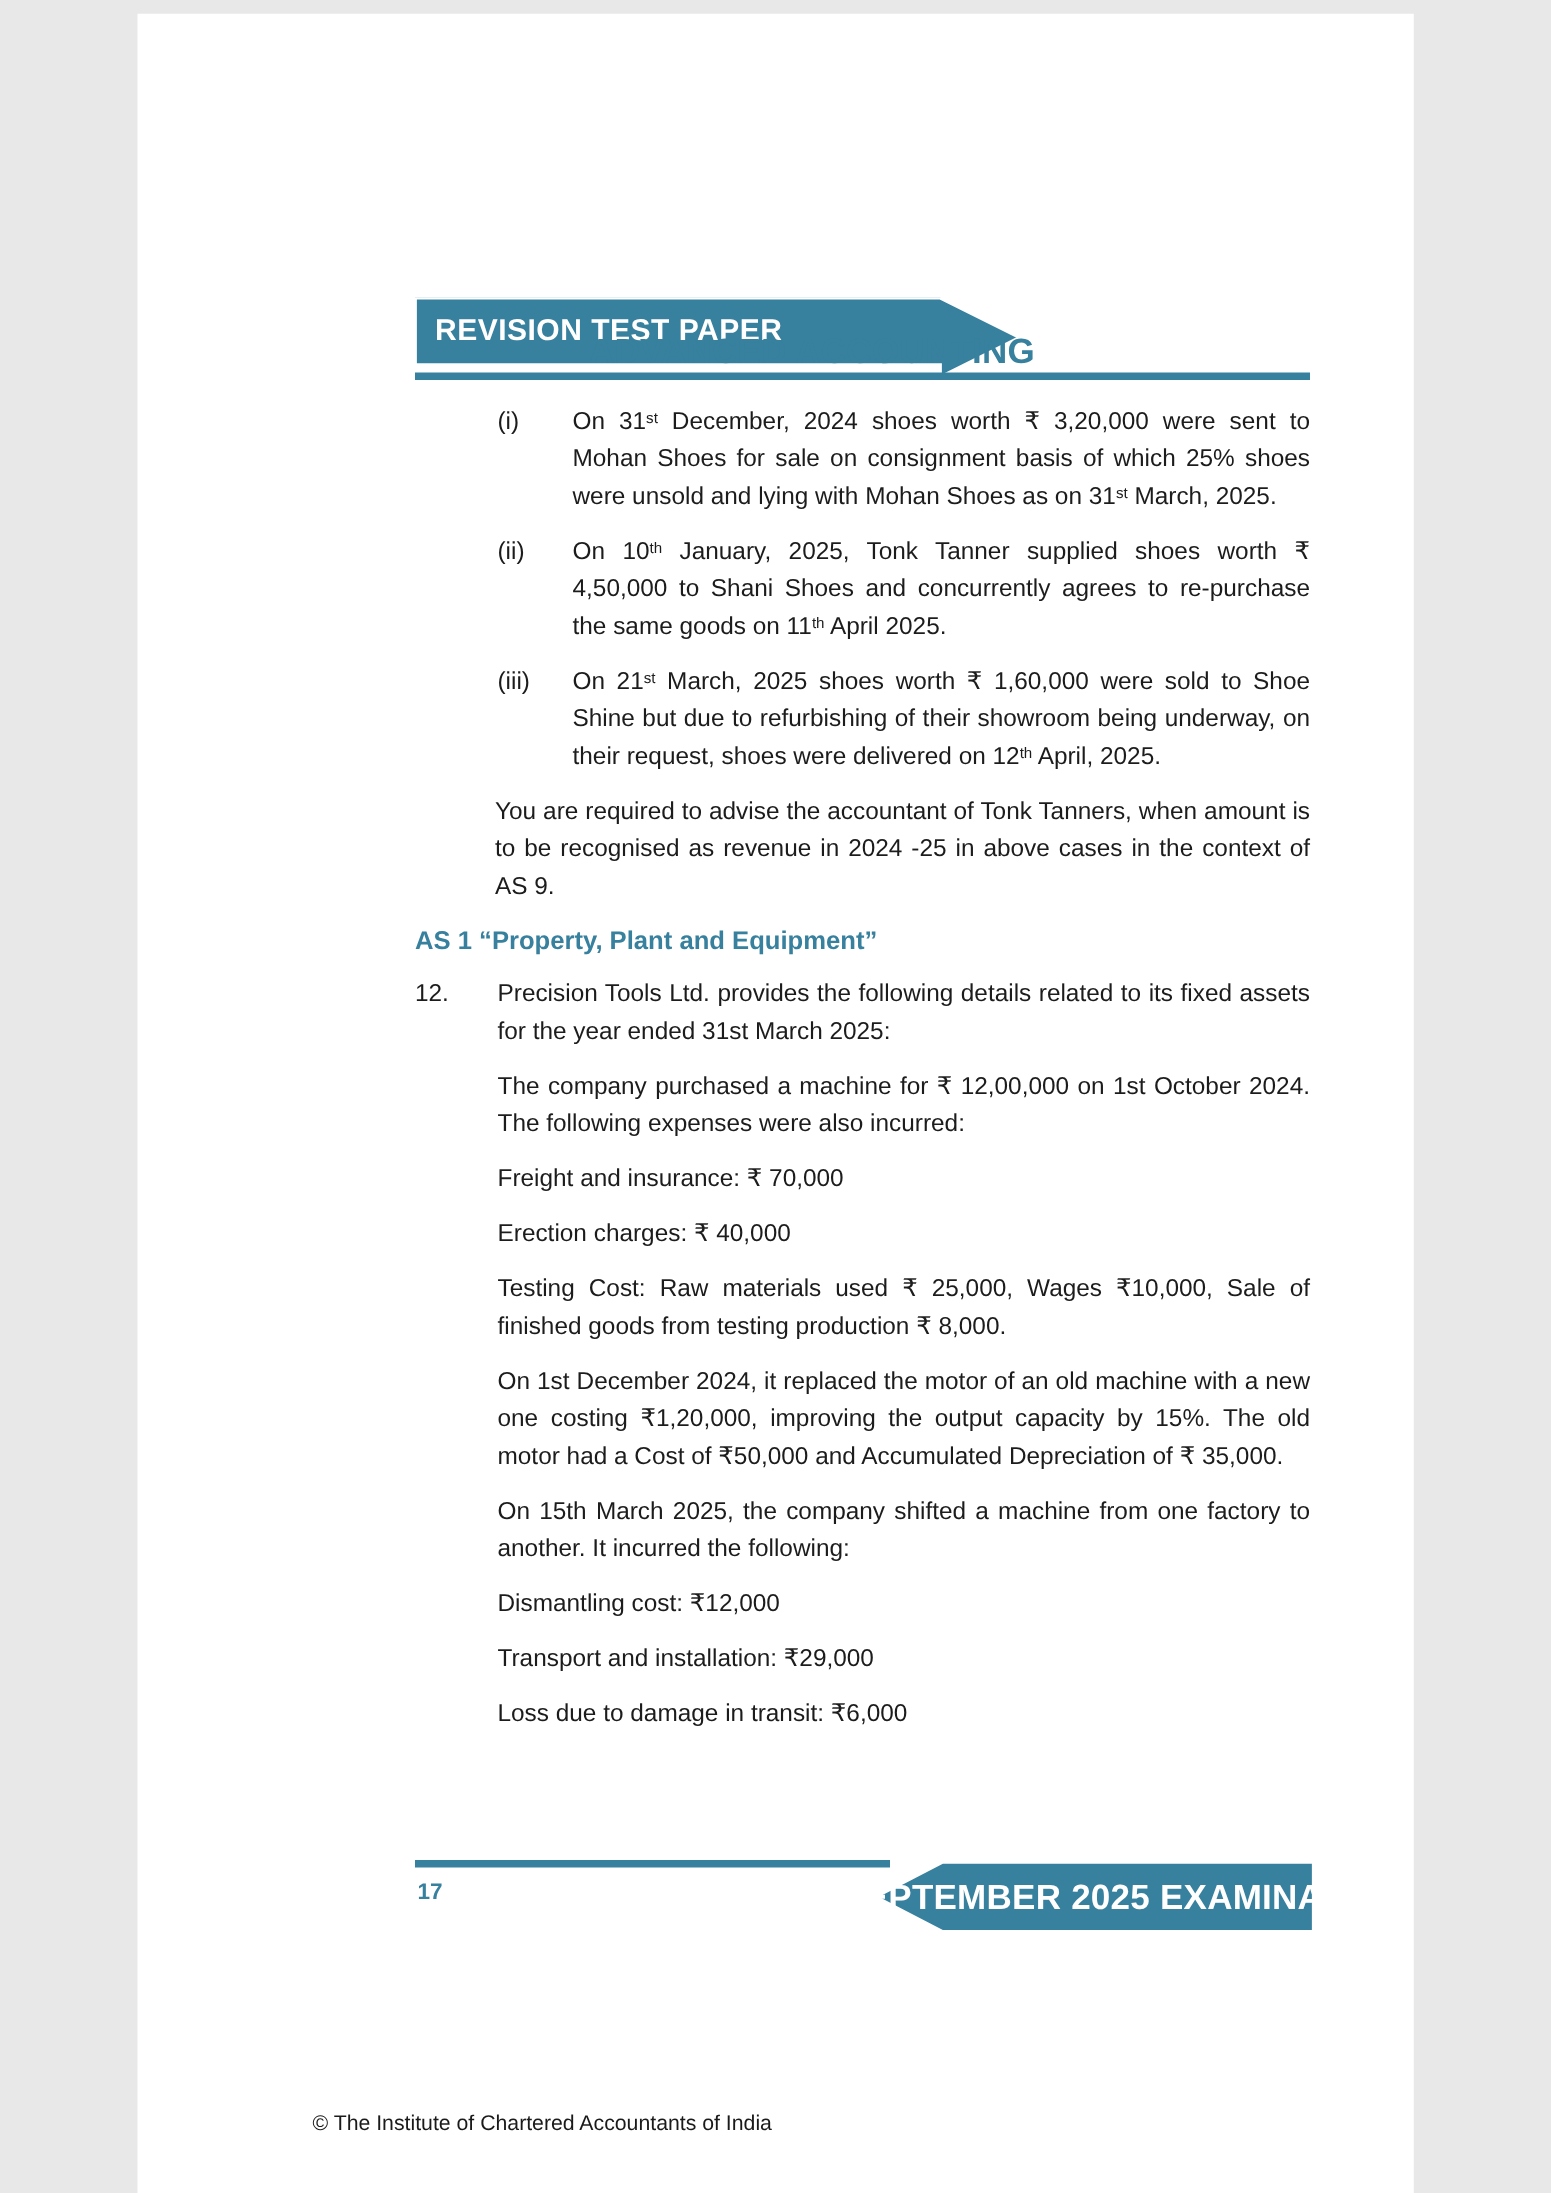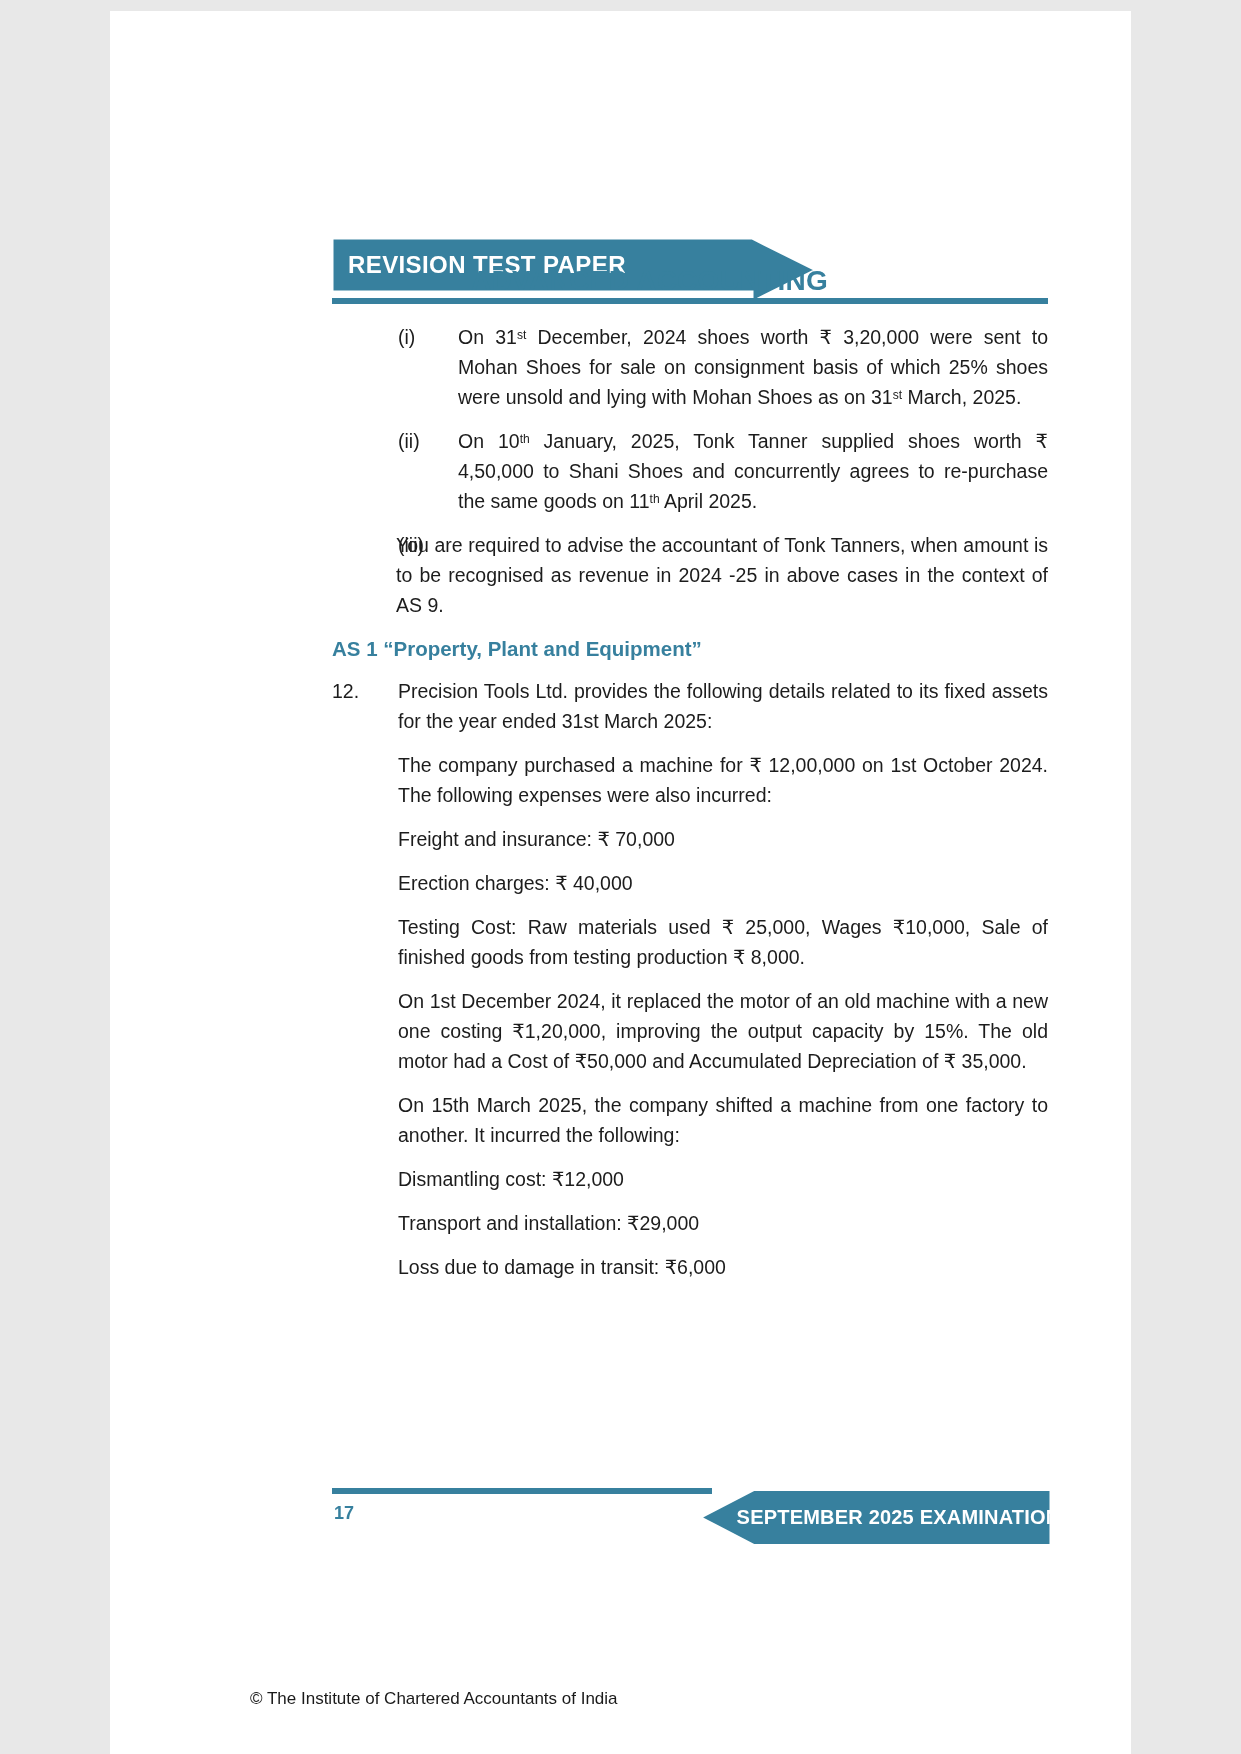--- a/index.html
+++ b/index.html
@@ -37,21 +37,21 @@
   sup { font-size:.62em; line-height:0; vertical-align:baseline; position:relative; top:-.45em; }
 
   
   .ftr-rule { position:absolute; left:222px; top:1477px; width:380px; height:6px; background:var(--accent); }
   .ftr-page-num { position:absolute; left:224px; top:1492px; font-size:18px; font-weight:bold; color:var(--accent); }
   .ftr-banner { position:absolute; left:588px; top:1477px; width:355px; height:59px; }
   .ftr-banner svg { position:absolute; left:0; top:0; }
   .ftr-banner-text {
     position:absolute; left:52px; right:6px; top:0; bottom:0;
     display:flex; align-items:center; justify-content:center;
-    color:#fff; font-size:20px; font-weight:bold; letter-spacing:.2px; white-space:nowrap;
+    color:#fff; font-size:28px; font-weight:bold; letter-spacing:.2px; white-space:nowrap;
   }
   .copyright { position:absolute; left:140px; top:1678px; font-size:17px; color:#1a1a1a; }
 
   .banner-shape { fill:var(--accent); stroke:#ffffff; stroke-width:3; stroke-linejoin:miter; }
 </style>
 </head>
 <body>
 
 <div class="page">
 
@@ -71,20 +71,21 @@
       <p class="para just">On 31<sup>st</sup> December, 2024 shoes worth ₹ 3,20,000 were sent to Mohan Shoes for sale on consignment basis of which 25% shoes were unsold and lying with Mohan Shoes as on 31<sup>st</sup> March, 2025.</p>
     </div>
 
     <div class="as9-item">
       <span class="marker">(ii)</span>
       <p class="para just">On 10<sup>th</sup> January, 2025, Tonk Tanner supplied shoes worth ₹ 4,50,000 to Shani Shoes and concurrently agrees to re-purchase the same goods on 11<sup>th</sup> April 2025.</p>
     </div>
 
     <div class="as9-item">
       <span class="marker">(iii)</span>
+      <p class="para just">On 21<sup>st</sup> March, 2025 shoes worth ₹ 1,60,000 were sold to Shoe Shine but due to refurbishing of their showroom being underway, on their request, shoes were delivered on 12<sup>th</sup> April, 2025.</p>
     </div>
 
     <p class="para just req">You are required to advise the accountant of Tonk Tanners, when amount is to be recognised as revenue in 2024 -25 in above cases in the context of AS 9.</p>
 
     <h2 class="heading">AS 1 “Property, Plant and Equipment”</h2>
 
     <div class="q-item">
       <span class="marker">12.</span>
       <p class="para just">Precision Tools Ltd. provides the following details related to its fixed assets for the year ended 31st March 2025:</p>
     </div>

